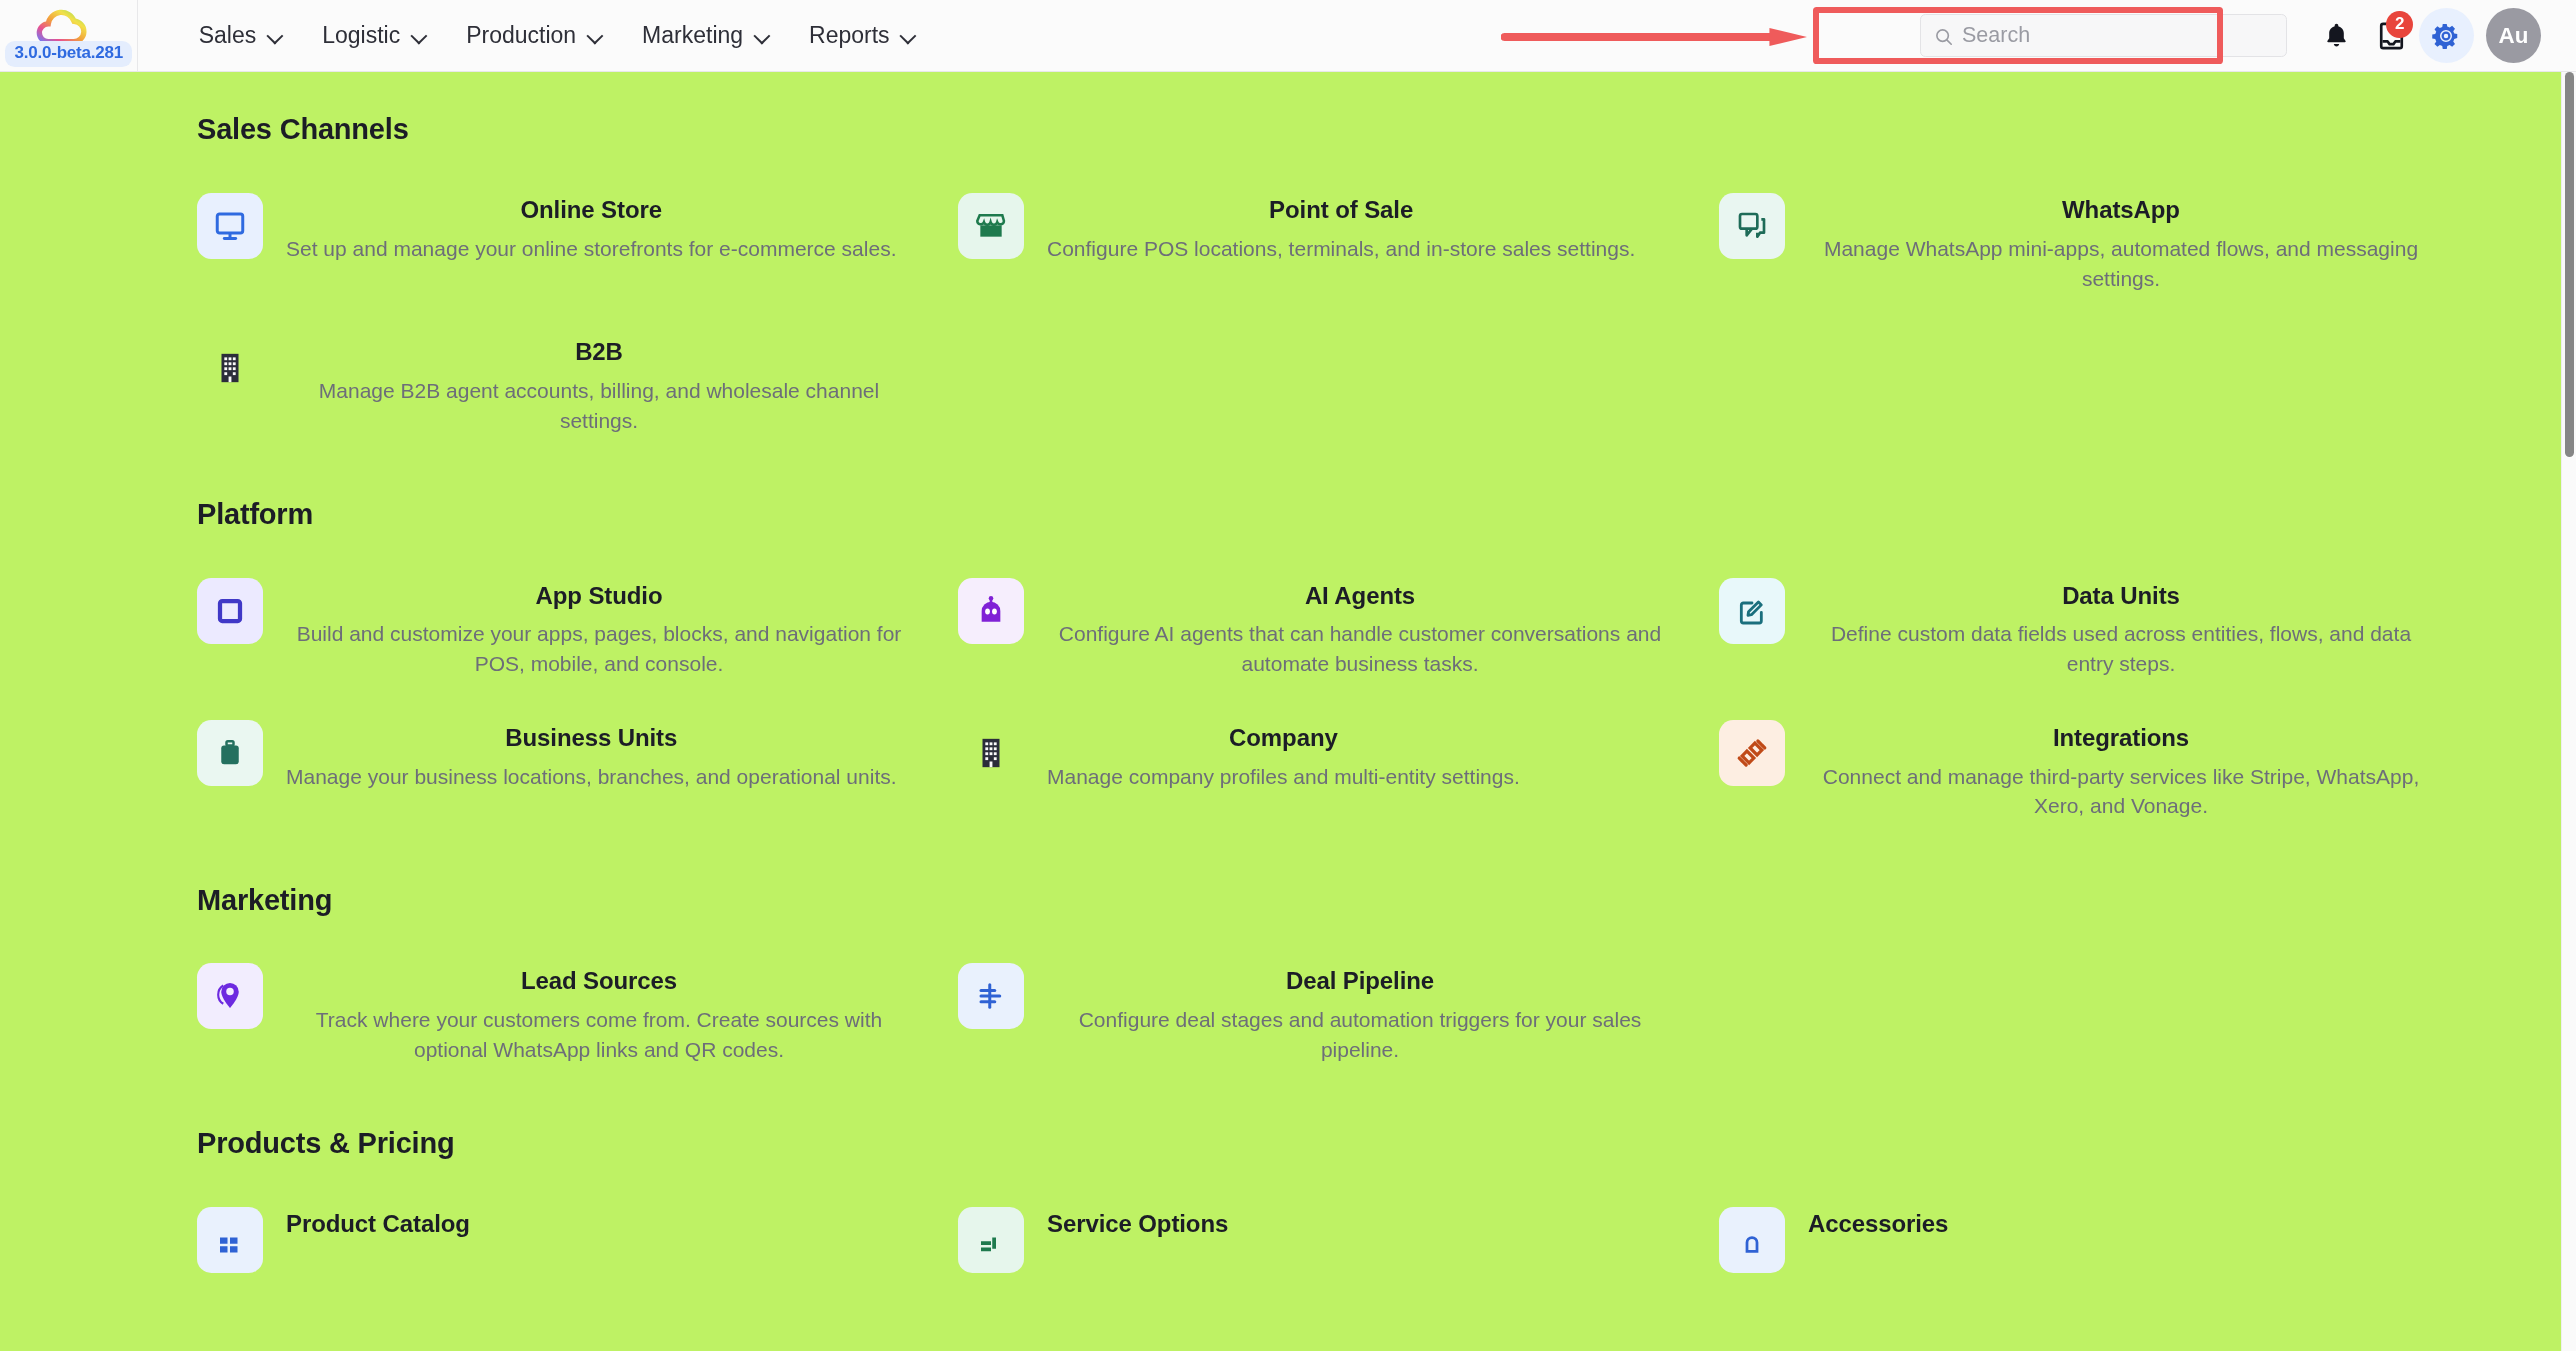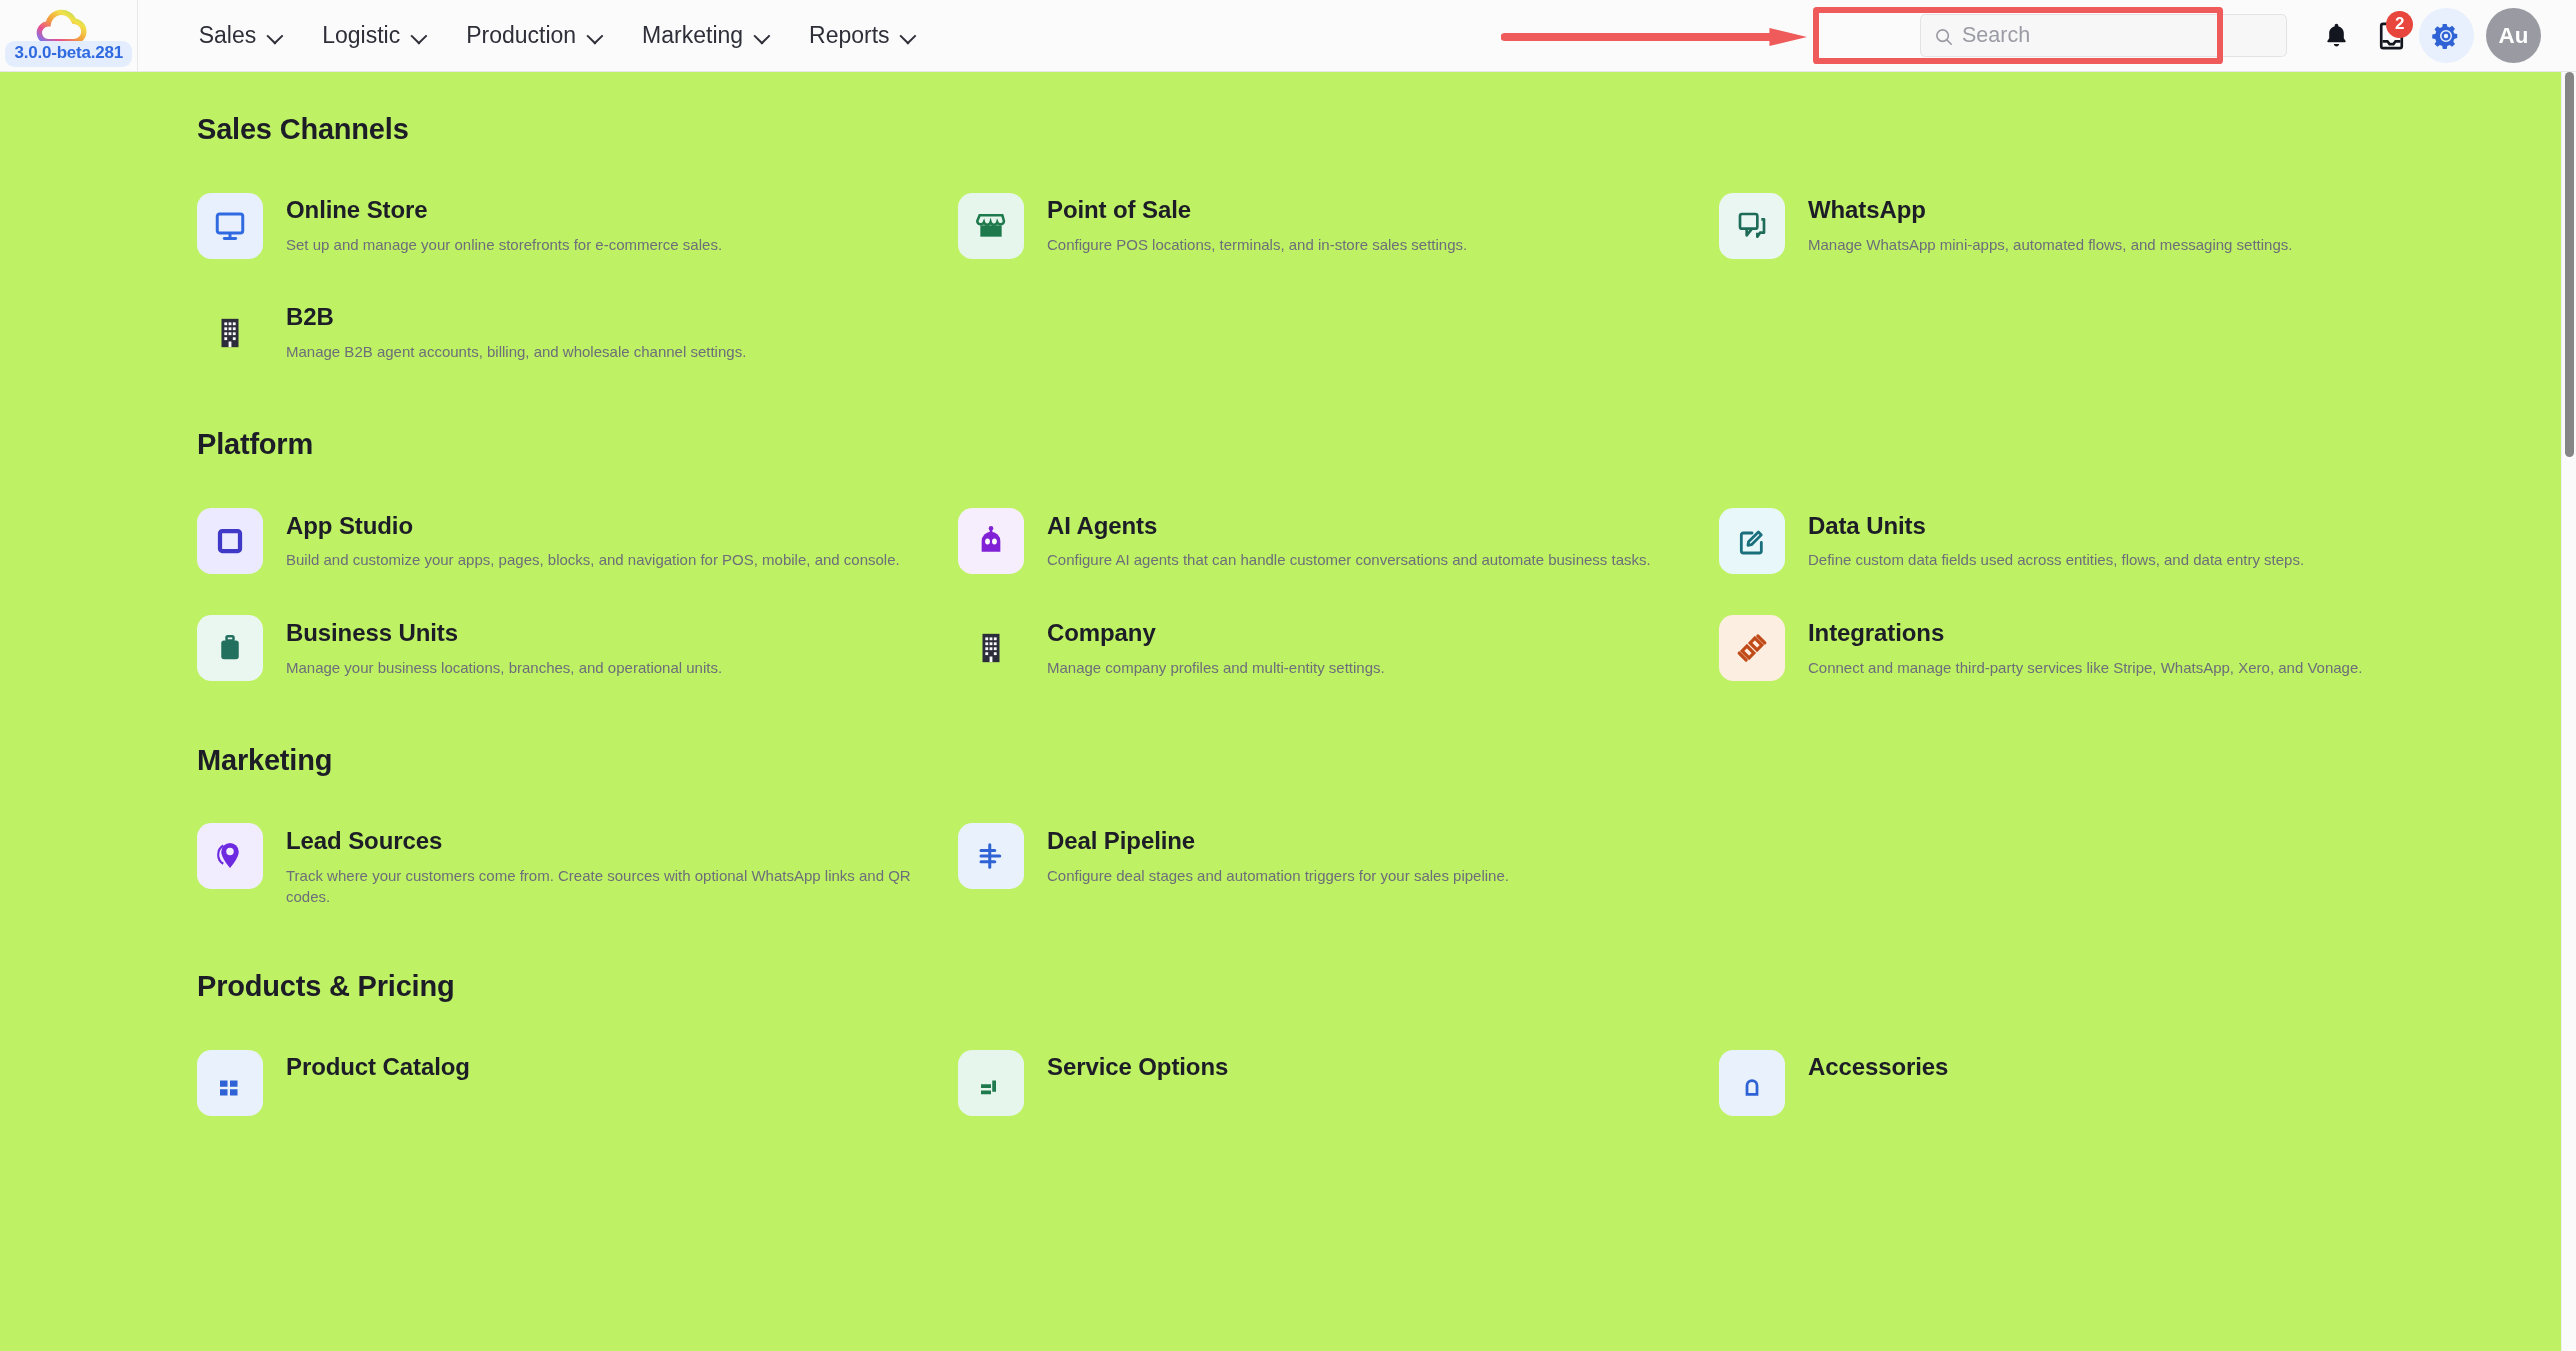--- a/index.html
+++ b/index.html
@@ -145,27 +145,27 @@
     display: flex; align-items: flex-start; gap: 23px;
     cursor: pointer; padding: 3.6px 9px 3.6px 0;
     border-radius: 7.2px;
   }
   .tile {
     width: 66px; height: 66px; border-radius: 14.3px;
     display: flex; align-items: center; justify-content: center;
     flex: 0 0 66px;
   }
   .tile.bare { background: transparent !important; }
-  .card-txt { padding-top: 3.6px; }
+  .card-txt { padding-top: 3.6px; text-align: center; }
   .card-title {
     font-size: 24px; font-weight: 600; color: #1c1d26;
     margin-bottom: 9.8px; letter-spacing: -0.1px;
   }
   .card-desc {
-    font-size: 15px; color: #6d6e79; line-height: 1.42;
+    font-size: 21px; color: #6d6e79; line-height: 1.42;
     max-width: 626px;
   }
 
   
   .scrollbar-track {
     position: absolute; top: 72px; right: 0;
     width: 15px; height: 1279px; background: #fafafa;
     border-left: 0.9px solid #eeeeee;
     z-index: 8;
   }

